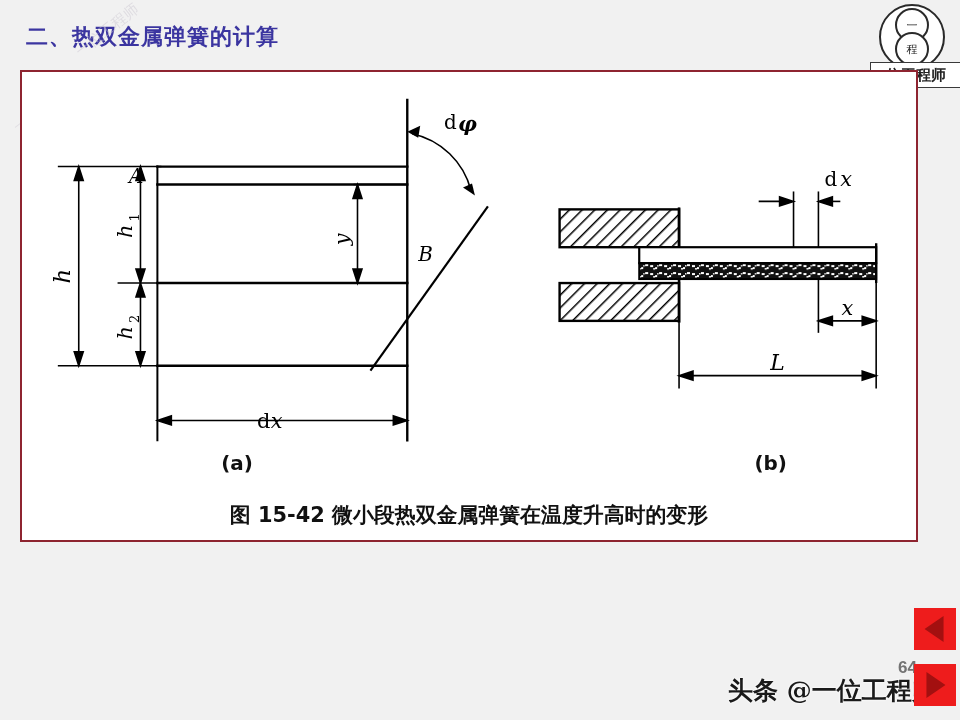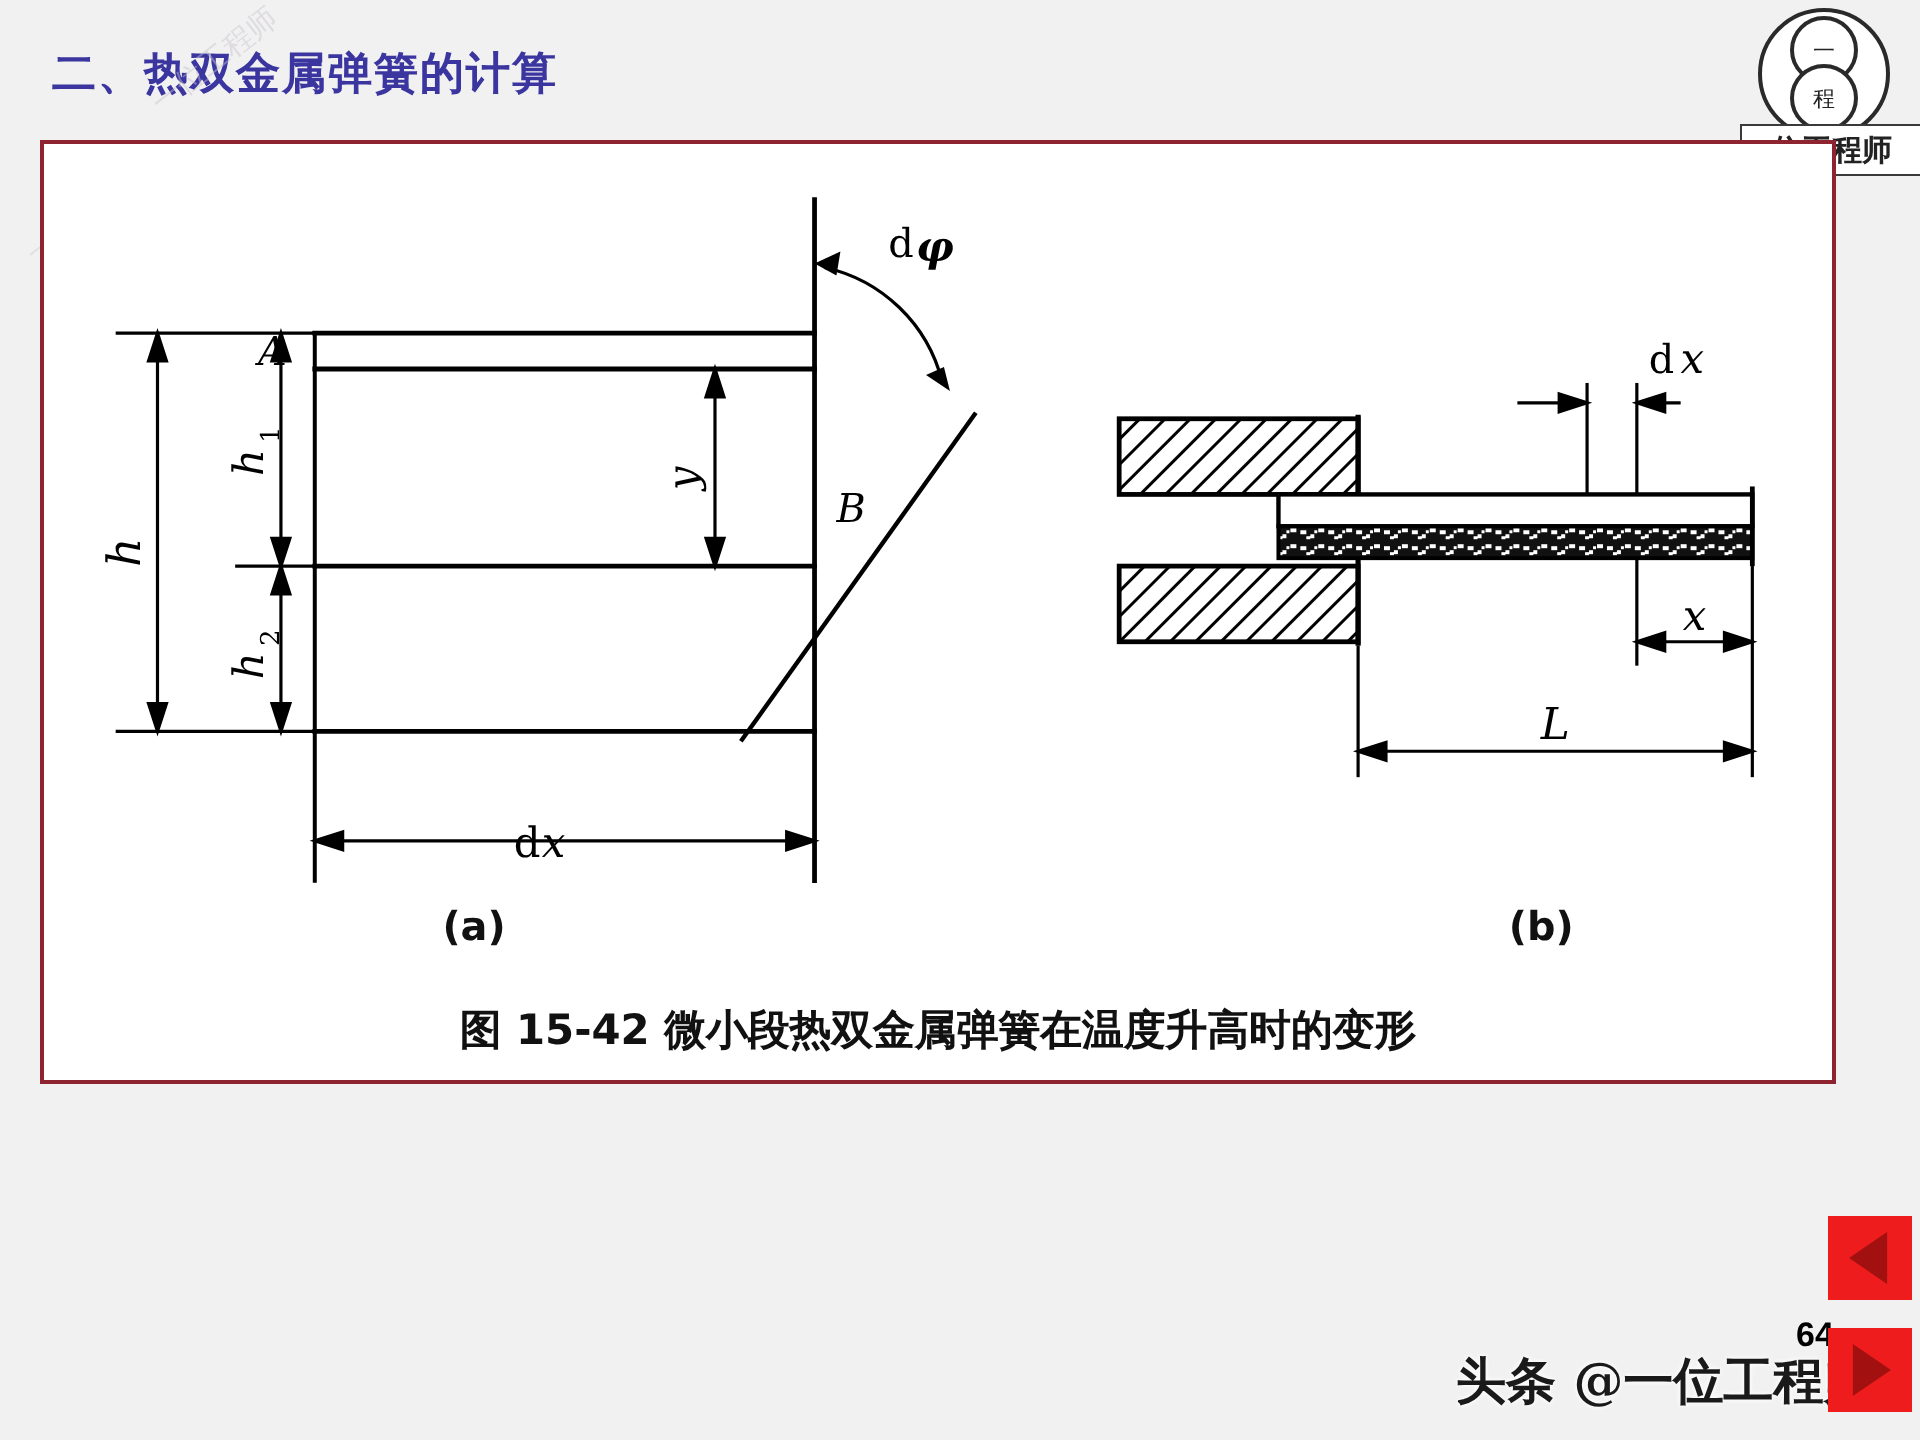--- a/index.html
+++ b/index.html
@@ -77,21 +77,21 @@
   }
   #nav-next .tri{
     transform:translate(-45%,-50%);
     border-top:13px solid transparent;border-bottom:13px solid transparent;
     border-left:19px solid #a31010;
   }
 
   
   #page-number{
     position:absolute;left:898px;top:658px;
-    font-size:17px;color:#000000;font-weight:600;
+    font-size:17px;color:#737373;font-weight:600;
     font-family:"Liberation Sans",sans-serif;
   }
 
   
   #bottom-watermark{
     position:absolute;left:728px;top:674px;
     font-size:25px;font-weight:700;color:#1a1a1a;
     font-family:"DejaVu Serif","Liberation Serif",serif;
     white-space:nowrap;
     text-shadow:0 0 3px rgba(255,255,255,.9),0 0 2px rgba(255,255,255,.9);

